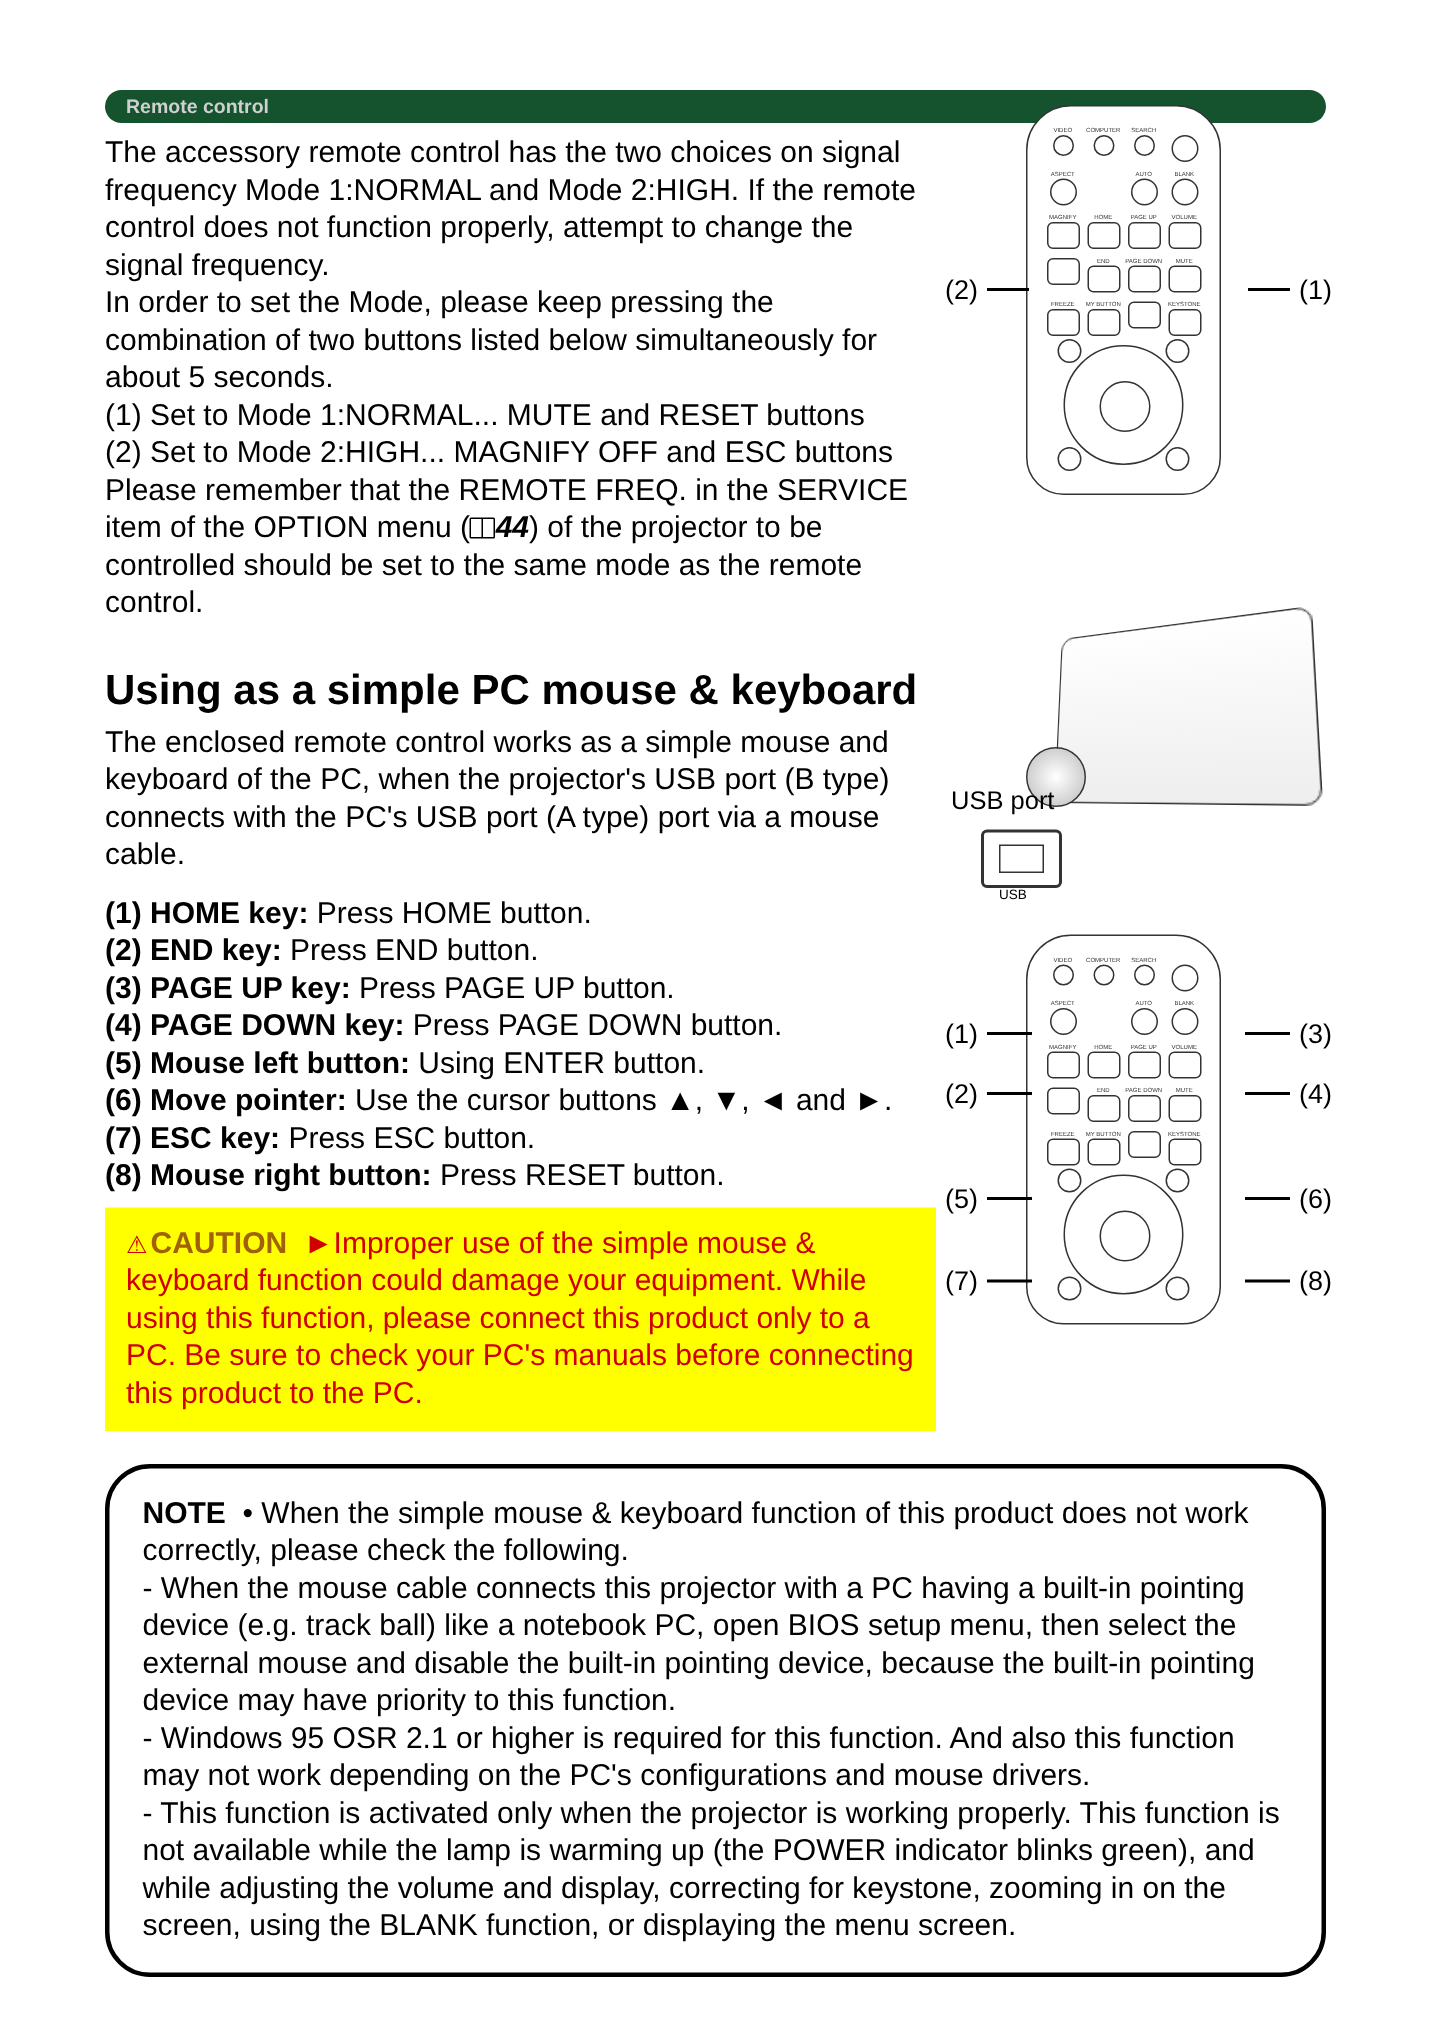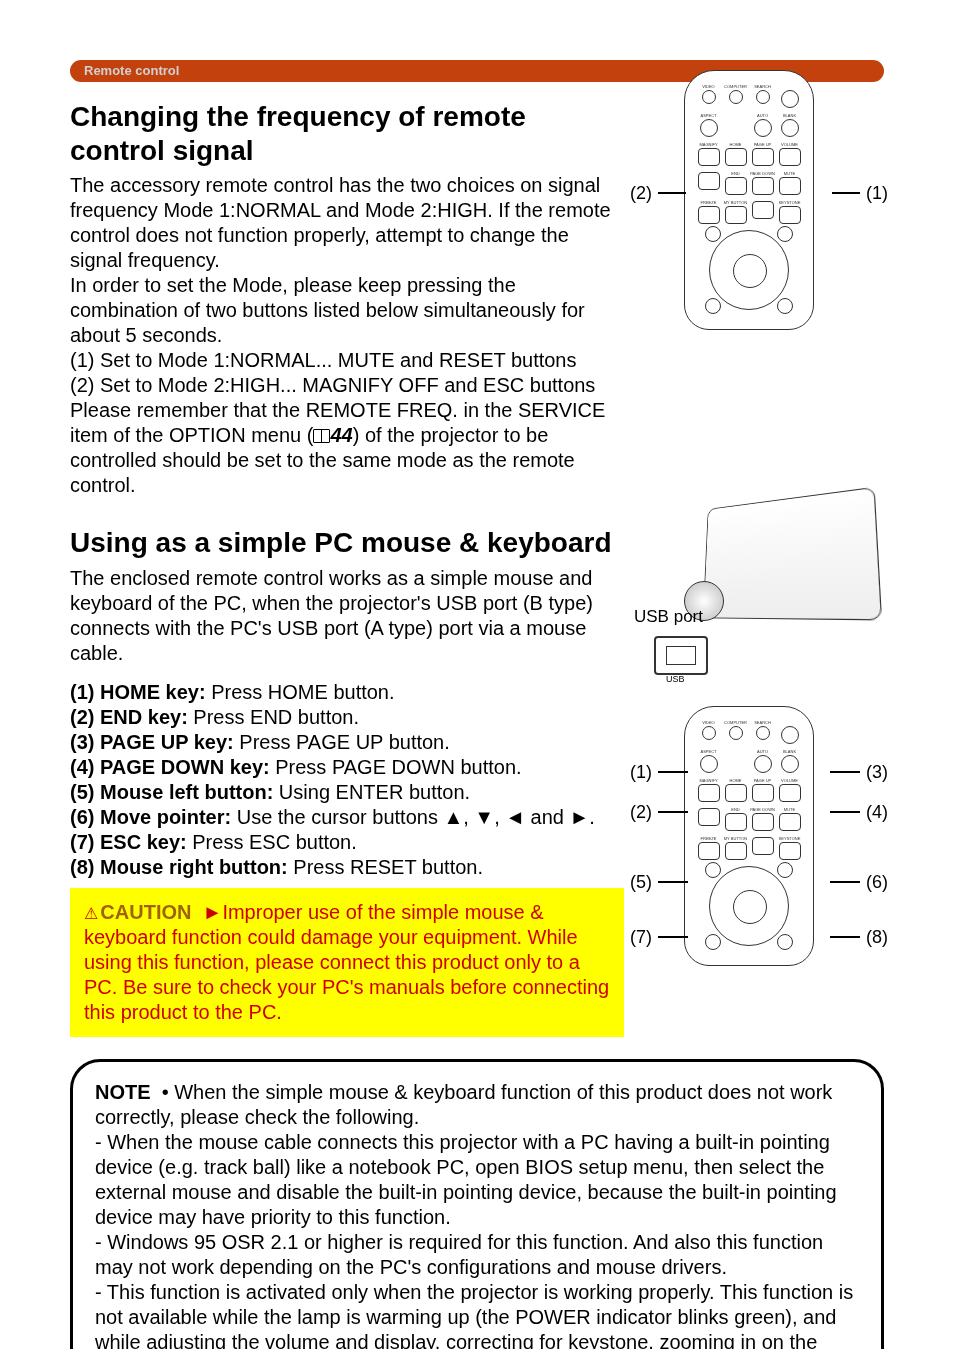--- a/index.html
+++ b/index.html
@@ -13,21 +13,21 @@
   .page {
     width: 954px;
     height: 1349px;
     box-sizing: border-box;
     padding: 60px 70px 30px 70px;
     position: relative;
     font-size: 20px;
     line-height: 1.25;
   }
   .bar {
-    background: #c2410c;
+    background: #14532d;
     color: #d0d0d0;
     border-radius: 11px;
     padding: 3px 14px;
     font-size: 13px;
     font-weight: bold;
     margin-bottom: 8px;
   }
   h2.heading {
     font-size: 28px;
     font-weight: 900;
@@ -167,21 +167,20 @@
 <body>
 
 <div class="page">
 
   <div class="bar">
     <span>Remote control</span>
   </div>
 
   <div class="col-wrap">
     <div class="col-text">
-      <h2 class="heading">Changing the frequency of remote control signal</h2>
       <div class="para">The accessory remote control has the two choices on signal frequency Mode 1:NORMAL and Mode 2:HIGH. If the remote control does not function properly, attempt to change the signal frequency.</div>
       <div class="para">In order to set the Mode, please keep pressing the combination of two buttons listed below simultaneously for about 5 seconds.</div>
       <div class="list-line">(1) Set to Mode 1:NORMAL... MUTE and RESET buttons</div>
       <div class="list-line">(2) Set to Mode 2:HIGH... MAGNIFY OFF and ESC buttons</div>
       <div class="para">
         <span>Please remember that the REMOTE FREQ. in the SERVICE item of the OPTION menu (</span><span class="book-icon"></span><span class="italic-n">44</span><span>) of the projector to be controlled should be set to the same mode as the remote control.</span>
       </div>
     </div>
     <div class="col-fig">
       <div class="remote-fig">

